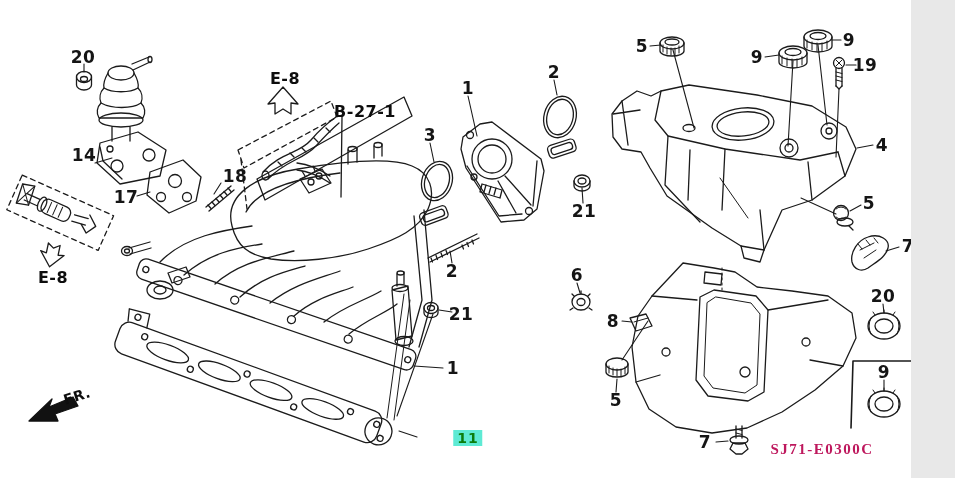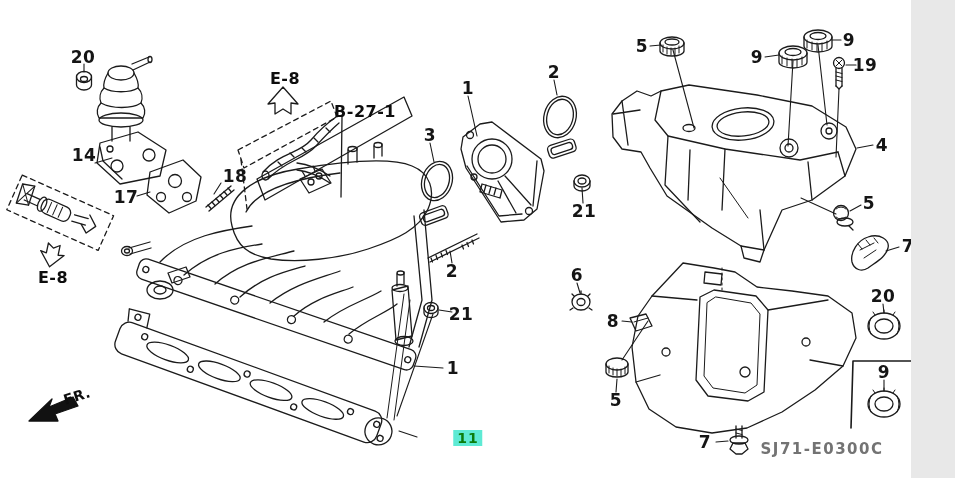--- a/index.html
+++ b/index.html
@@ -21,22 +21,23 @@
   .highlight{
     background:#5eead4;color:#0b7d0b;
     font-size:14px;padding:1px 4px;letter-spacing:1px;margin-left:40px;
   }
   .fr{
     position:absolute;transform:translate(-50%,-50%) rotate(-17deg);
     font-weight:bold;font-size:14px;color:#0d0d0d;letter-spacing:0.5px;
   }
   .code{
     position:absolute;transform:translate(-50%,-50%);
-    font-weight:bold;font-size:15px;color:#737373;letter-spacing:1.5px;
+    font-weight:bold;font-size:15px;color:#be185d;letter-spacing:1.5px;
     white-space:nowrap;
+    font-family:Liberation Serif, serif;
   }
 </style>
 </head>
 <body>
 
 <div class="stage">
 
 <svg width="955" height="478" viewBox="0 0 955 478">
   <g stroke="#1b1b1b" stroke-width="1.3" fill="none" stroke-linecap="round" stroke-linejoin="round">
 

